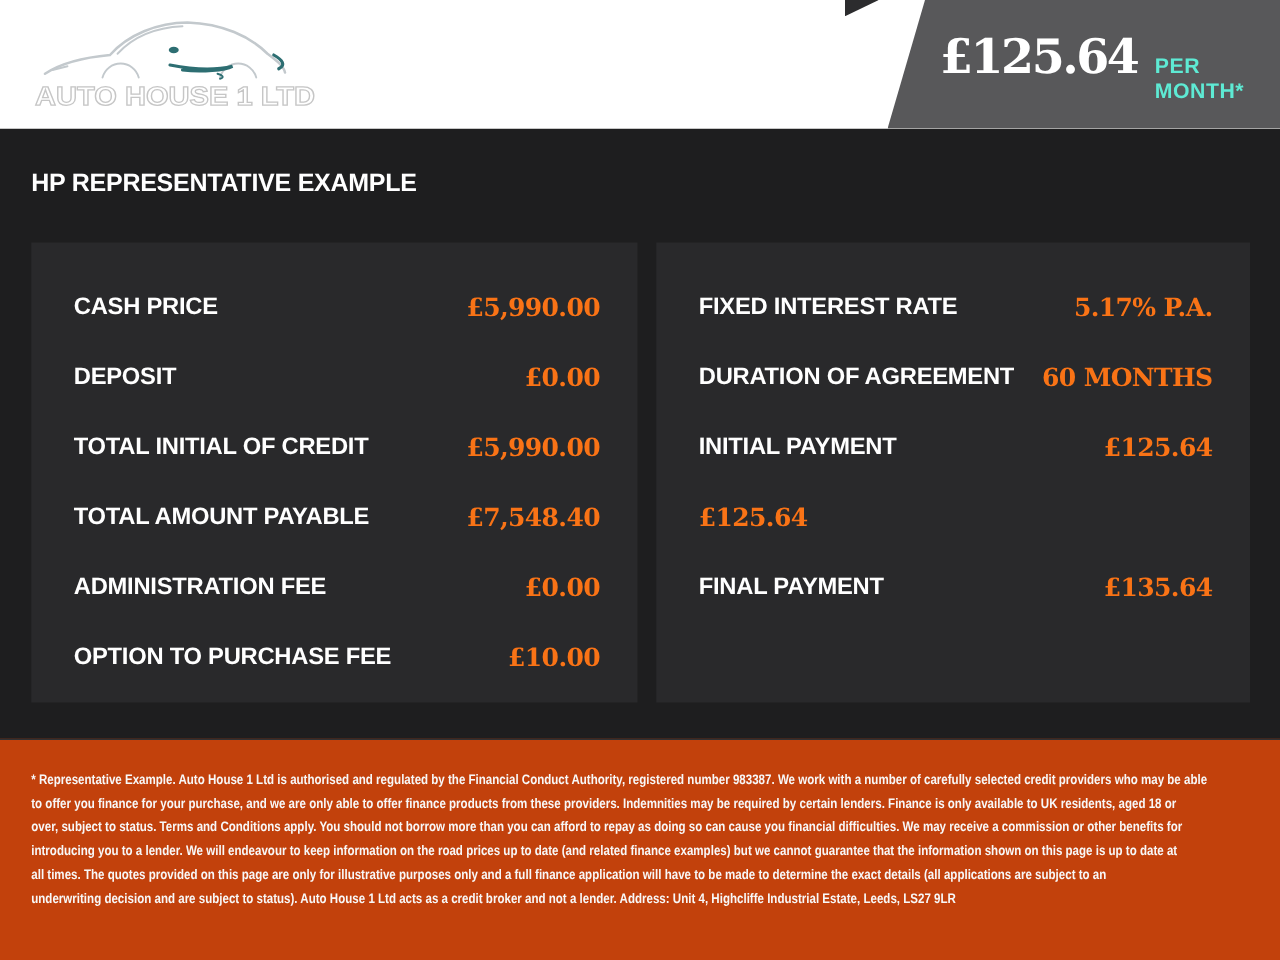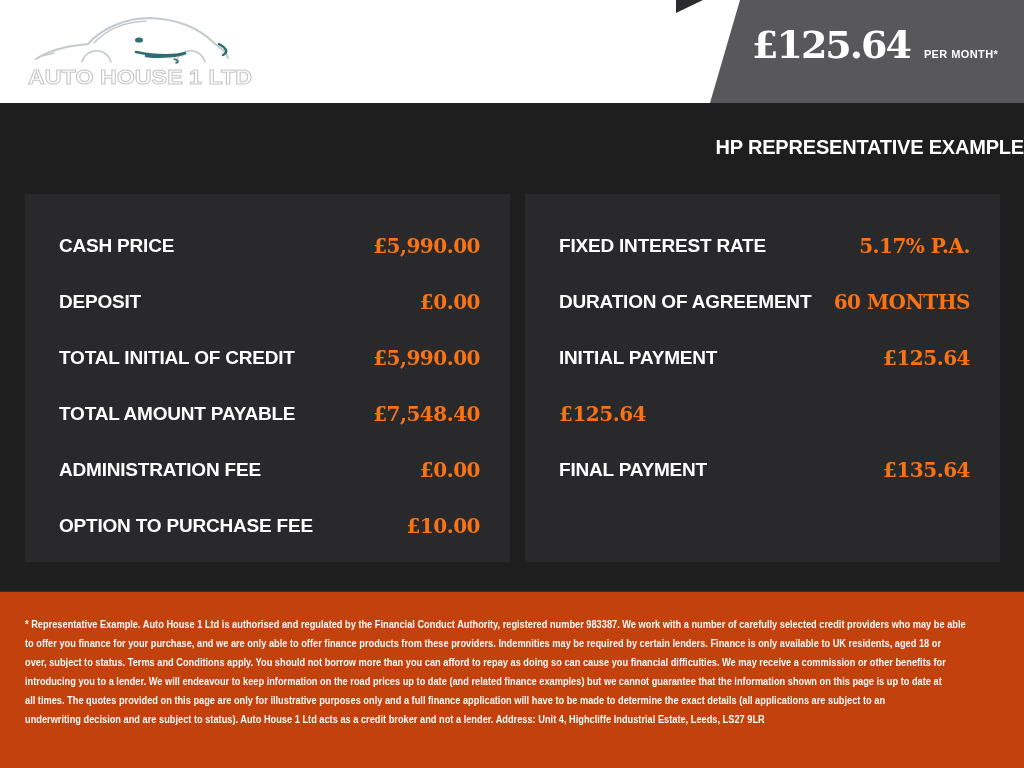--- a/index.html
+++ b/index.html
@@ -10,24 +10,24 @@
   
   .header { position:relative; width:100%; height:103px; background:#ffffff; overflow:hidden; }
   .logo { position:absolute; left:24px; top:4px; width:232px; height:92px; cursor:pointer; }
   .accent-tri { position:absolute; left:676px; top:0; width:27px; height:13px;
                 background:#2c2c2e; clip-path:polygon(0 0,100% 0,0 100%); }
   .banner { position:absolute; top:0; left:710px; right:0; bottom:0; background:#58585a;
             clip-path:polygon(30px 0,100% 0,100% 100%,0 100%); }
   .banner-inner { display:flex; align-items:baseline; gap:14px; padding:22px 0 0 42px; }
   .banner-amount { font-family:"DejaVu Serif", serif; font-weight:bold; font-size:38px;
                    letter-spacing:-2px; color:#ffffff; }
-  .banner-suffix { font-size:11px; font-weight:bold; color:#ffffff; letter-spacing:0.4px; }
+  .banner-suffix { font-size:17px; font-weight:bold; color:#5eead4; letter-spacing:0.4px; }
 
   
-  .main { width:100%; height:488px; background:#1e1e1f; padding-top:31px;text-align:right; }
+  .main { width:100%; height:488px; background:#1e1e1f; padding-top:31px; }
   .section-title { margin:0 0 34px 25px; font-size:20px; line-height:26px; font-weight:bold;
                    color:#ffffff; letter-spacing:-0.2px; }
   .panels { display:flex; }
   .panel { background:#29292b; height:368px; padding-top:24px; }
   .panel.left  { margin-left:25px; width:485px; }
   .panel.right { margin-left:15px; width:475px; }
   .row { display:flex; justify-content:space-between; align-items:center;
          height:56px; padding:0 30px 0 34px; }
   .row .lbl { font-size:19px; font-weight:bold; color:#ffffff; letter-spacing:-0.2px; }
   .row .val { font-family:"DejaVu Serif", serif; font-weight:bold; font-size:20px;

